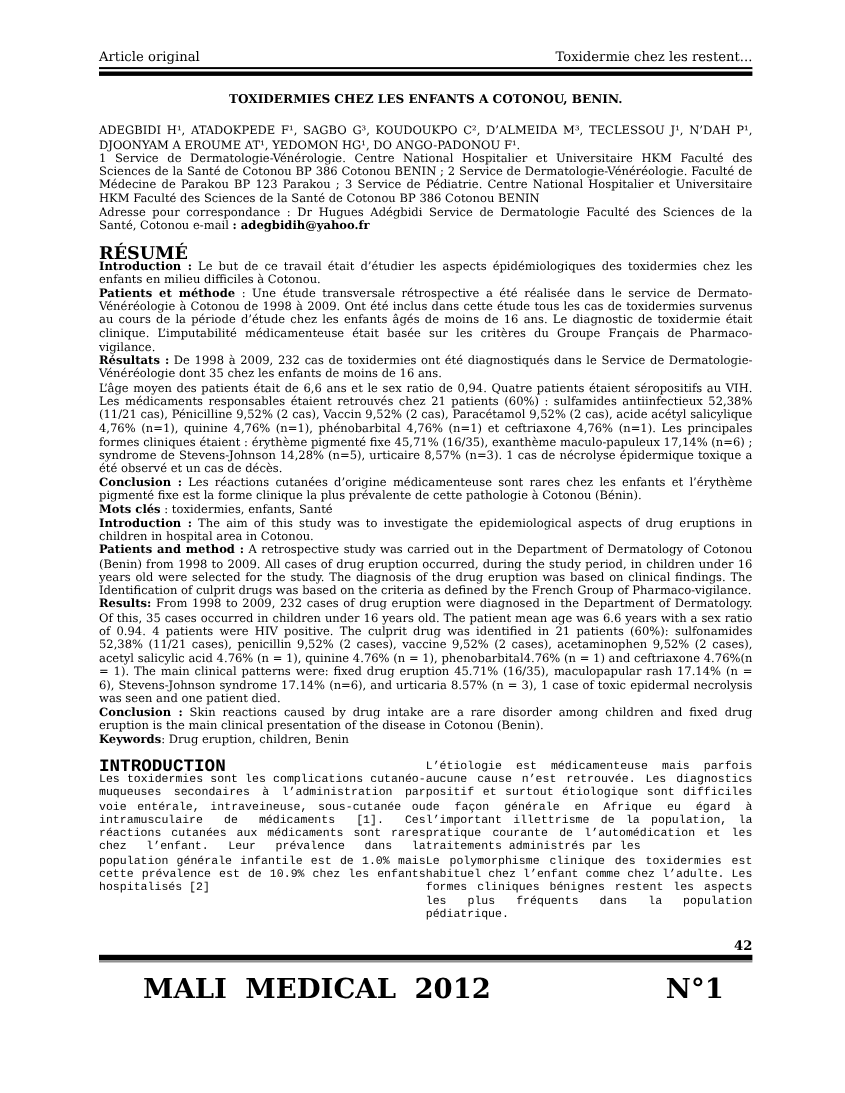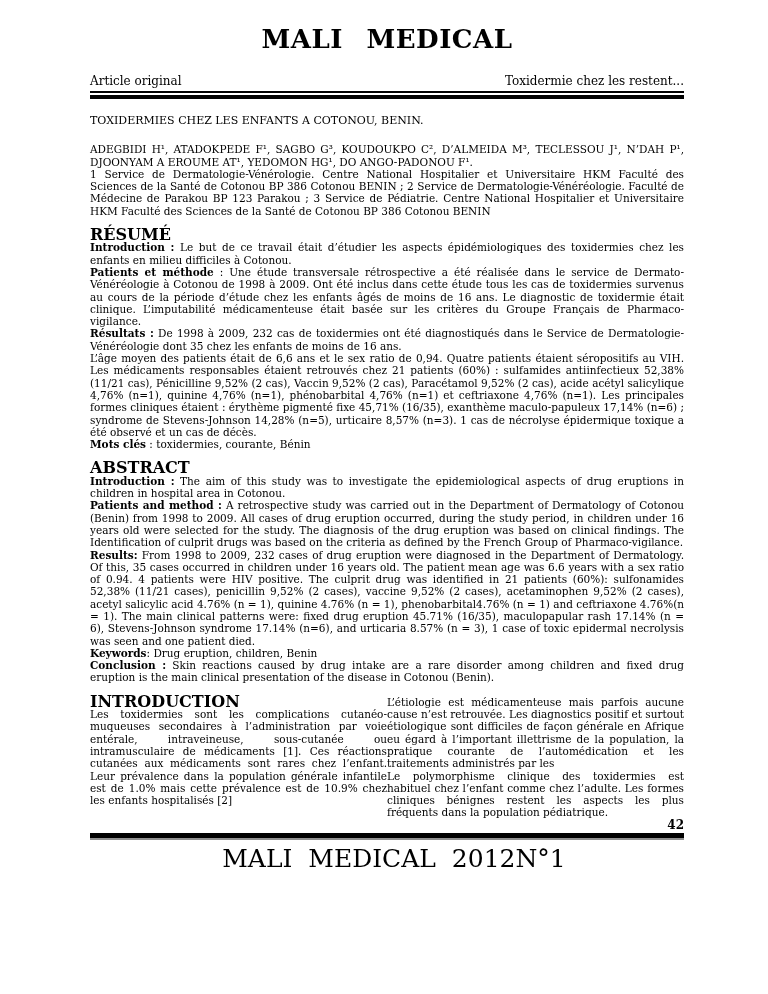--- a/index.html
+++ b/index.html
@@ -15,75 +15,75 @@
     word-spacing:14px;letter-spacing:0.5px;margin:0;
   }
   .topline{
     display:flex;justify-content:space-between;align-items:center;
     font-weight:normal;font-size:12px;line-height:14px;margin-top:20px;
   }
   .rule-top{margin-top:3px;}
   .rule-top .r1{height:2px;background:#000;}
   .rule-top .rgap{height:2px;background:#fff;}
   .rule-top .r2{height:4px;background:#000;}
-  .article-title{font-weight:normal;font-size:11px;margin:16px 0 16px 0;}
+  .article-title{font-weight:bold;font-size:11px;margin:16px 0 16px 0;text-align:center;}
   .authors{margin:12px 0 0 0;text-align:justify;}
   .block{margin:0;text-align:justify;}
   .sec-heading{font-weight:bold;font-size:16px;margin:12px 0 0 0;line-height:12.3px;}
   .para{margin:0;text-align:justify;}
   .para b{font-weight:bold;}
-  .cols{display:flex;margin-top:0;}
+  .cols{display:flex;margin-top:0;font-family:Liberation Mono, monospace;}
   .col{flex:1;min-width:0;}
-  .pagenum{text-align:right;font-weight:bold;font-size:12px;line-height:13px;margin-top:0;}
+  .pagenum{text-align:right;font-weight:bold;font-size:12px;line-height:13px;margin-top:16px;}
   .rule-bottom{margin-top:1px;}
   .rule-bottom .b1{height:5px;background:#000;}
   .rule-bottom .b2{height:2px;background:#8f8f8f;}
   .footer{
-    display:flex;justify-content:center;align-items:baseline;
-    font-weight:normal;font-size:25px;line-height:30px;
+    display:flex;justify-content:space-between;align-items:baseline;
+    font-weight:bold;font-size:25px;line-height:40px;
     padding:4px 26px 0 40px;
   }
   .footer .fj{word-spacing:8px;}
 </style>
 </head>
 <body>
 
 <div class="page">
 
   <header>
-    <h1 class="journal-title">MALI  MEDICAL</h1>
     <div class="topline">
       <span>Article original</span>
       <span>Toxidermie chez les restent...</span>
     </div>
     <div class="rule-top">
       <div class="r1"></div>
       <div class="rgap"></div>
       <div class="r2"></div>
     </div>
   </header>
 
   <div class="article-title">TOXIDERMIES CHEZ LES ENFANTS A COTONOU, BENIN.</div>
 
   <p class="authors">ADEGBIDI H¹, ATADOKPEDE F¹, SAGBO G³, KOUDOUKPO C², D’ALMEIDA M³, TECLESSOU J¹, N’DAH P¹, DJOONYAM A EROUME AT¹, YEDOMON HG¹, DO ANGO-PADONOU F¹.</p>
   <p class="block">1 Service de Dermatologie-Vénérologie. Centre National Hospitalier et Universitaire HKM Faculté des Sciences de la Santé de Cotonou BP 386  Cotonou BENIN ; 2 Service de Dermatologie-Vénéréologie. Faculté de Médecine de Parakou BP 123 Parakou ; 3 Service de Pédiatrie. Centre National Hospitalier et Universitaire HKM Faculté des Sciences de la Santé de Cotonou BP 386 Cotonou BENIN</p>
+  <p class="block"><span>Adresse pour correspondance : Dr Hugues Adégbidi Service de Dermatologie Faculté des Sciences de la Santé, Cotonou e-mail </span><b>: adegbidih@yahoo.fr</b></p>
 
   <h2 class="sec-heading">RÉSUMÉ</h2>
   <p class="para"><b>Introduction :</b><span> Le but de ce travail était d’étudier les aspects épidémiologiques des toxidermies chez les enfants en milieu difficiles à Cotonou.</span></p>
   <p class="para"><b>Patients et méthode</b><span> : Une étude transversale rétrospective a été réalisée dans le service de Dermato-Vénéréologie à Cotonou de 1998 à 2009. Ont été inclus dans cette étude tous les cas de toxidermies survenus au cours de la période d’étude chez les enfants âgés de moins de 16 ans. Le diagnostic de toxidermie était clinique. L’imputabilité médicamenteuse était basée sur les critères du Groupe Français de Pharmaco-vigilance.</span></p>
   <p class="para"><b>Résultats :</b><span> De 1998  à 2009, 232 cas de toxidermies ont été diagnostiqués  dans le Service de Dermatologie-Vénéréologie dont 35 chez les enfants de moins de 16 ans.</span></p>
   <p class="para"><span>L’âge moyen des patients était de 6,6 ans et le sex ratio de 0,94. Quatre patients étaient séropositifs au VIH. Les médicaments responsables étaient retrouvés chez 21 patients (60%) : sulfamides antiinfectieux 52,38% (11/21 cas), Pénicilline 9,52% (2 cas), Vaccin 9,52% (2 cas), Paracétamol 9,52% (2 cas), acide acétyl salicylique 4,76% (n=1), quinine 4,76% (n=1), phénobarbital 4,76% (n=1) et ceftriaxone 4,76% (n=1). Les principales formes cliniques étaient : érythème pigmenté fixe 45,71% (16/35), exanthème maculo-papuleux 17,14% (n=6) ; syndrome de Stevens-Johnson 14,28% (n=5), urticaire 8,57% (n=3).  1 cas de nécrolyse épidermique toxique a été observé et un cas de décès.</span></p>
-  <p class="para"><b>Mots clés</b><span> : toxidermies, courante, Bénin</span></p>
+  <p class="para"><b>Conclusion :</b><span> Les réactions cutanées d’origine médicamenteuse sont rares chez les enfants et l’érythème pigmenté fixe est la forme clinique la plus prévalente de cette pathologie à Cotonou (Bénin).</span></p>
+  <p class="para"><b>Mots clés</b><span> : toxidermies, enfants, Santé</span></p>
 
-  <h2 class="sec-heading">ABSTRACT</h2>
   <p class="para"><b>Introduction :</b><span> The aim of this study was to investigate the epidemiological aspects of drug eruptions in children in hospital area in Cotonou.</span></p>
   <p class="para"><b>Patients and method :</b><span> A retrospective study was carried out in the Department of Dermatology of Cotonou (Benin) from 1998 to 2009. All cases of drug eruption occurred, during the study period, in children under 16 years old were selected for the study. The diagnosis of the drug eruption was based on clinical findings. The Identification of culprit drugs was based on the criteria as defined by the French Group of Pharmaco-vigilance.</span></p>
   <p class="para"><b>Results:</b><span> From 1998 to 2009, 232 cases of drug eruption were diagnosed in the Department of Dermatology. Of this, 35 cases occurred in children under 16 years old. The patient mean age was 6.6 years with a sex ratio of 0.94. 4 patients were HIV positive. The culprit drug was identified in 21 patients (60%): sulfonamides 52,38% (11/21 cases), penicillin 9,52% (2 cases), vaccine 9,52% (2 cases), acetaminophen 9,52% (2 cases), acetyl salicylic acid 4.76% (n = 1), quinine 4.76% (n = 1), phenobarbital4.76% (n = 1) and ceftriaxone 4.76%(n = 1). The main clinical patterns were: fixed drug eruption 45.71% (16/35), maculopapular rash 17.14% (n = 6), Stevens-Johnson syndrome 17.14% (n=6), and urticaria 8.57% (n = 3), 1 case of toxic epidermal necrolysis was seen and one patient died.</span></p>
+  <p class="para"><b>Conclusion :</b><span> Skin reactions caused by drug intake are a rare disorder among children and fixed drug eruption is the main clinical presentation of the disease in Cotonou (Benin).</span></p>
   <p class="para"><b>Keywords</b><span>: Drug eruption, children, Benin</span></p>
-  <p class="para"><b>Conclusion :</b><span> Skin reactions caused by drug intake are a rare disorder among children and fixed drug eruption is the main clinical presentation of the disease in Cotonou (Benin).</span></p>
 
   <div class="cols">
     <div class="col">
       <h2 class="sec-heading">INTRODUCTION</h2>
       <p class="para">Les toxidermies sont les complications cutanéo-muqueuses secondaires à l’administration par voie entérale, intraveineuse, sous-cutanée ou intramusculaire de médicaments [1]. Ces réactions cutanées aux médicaments sont rares chez l’enfant. Leur prévalence dans la population générale infantile est de 1.0% mais cette prévalence est de 10.9% chez les enfants hospitalisés [2]</p>
     </div>
     <div class="col">
       <div style="height:12px"></div>
       <p class="para">L’étiologie est médicamenteuse mais parfois aucune cause n’est retrouvée. Les diagnostics positif et surtout étiologique sont difficiles de façon générale en Afrique eu égard à l’important illettrisme de la population, la pratique courante de l’automédication et les traitements administrés par les</p>
       <p class="para">Le polymorphisme clinique des toxidermies est habituel chez l’enfant comme chez l’adulte. Les formes cliniques bénignes restent les aspects les plus fréquents dans la population pédiatrique.</p>

